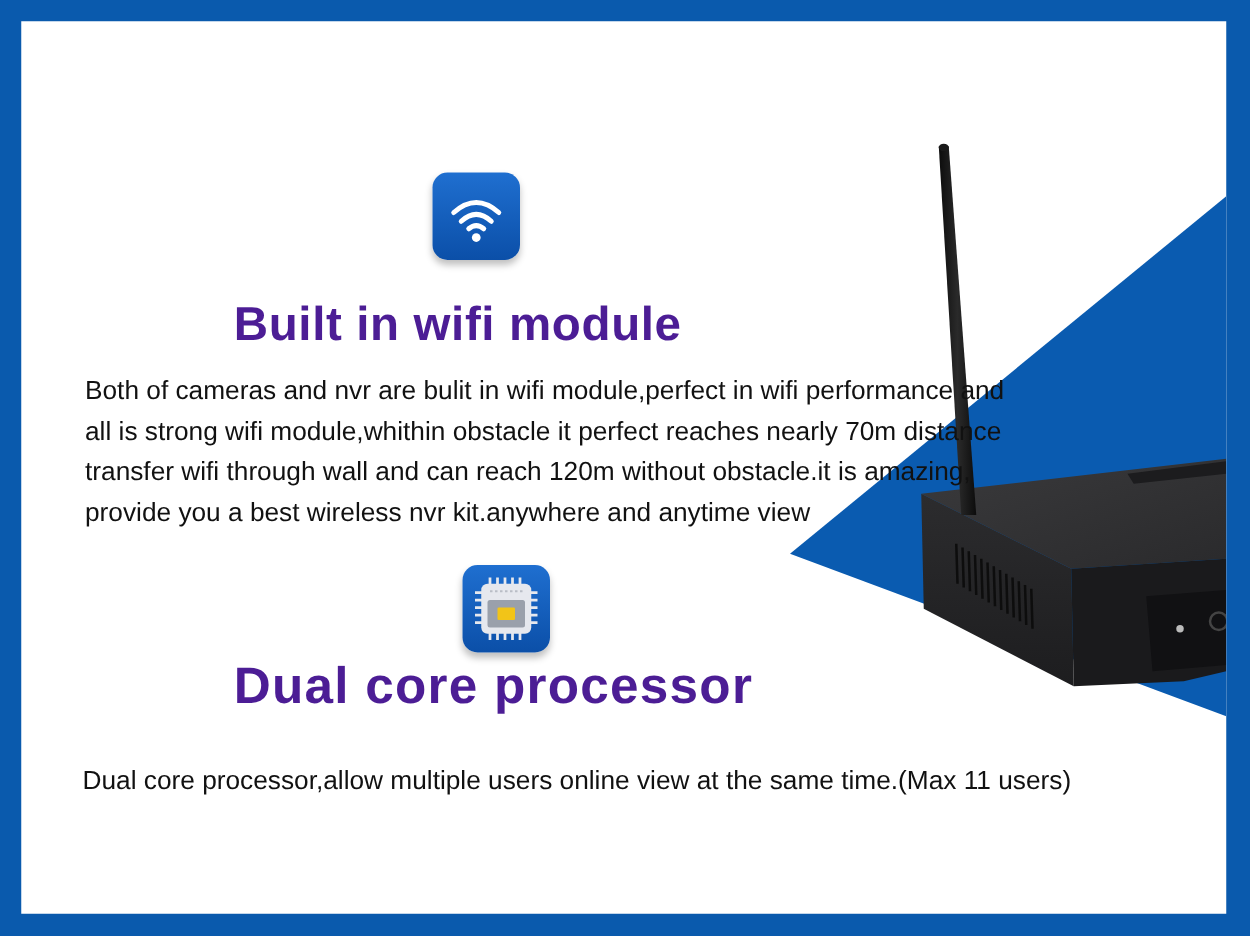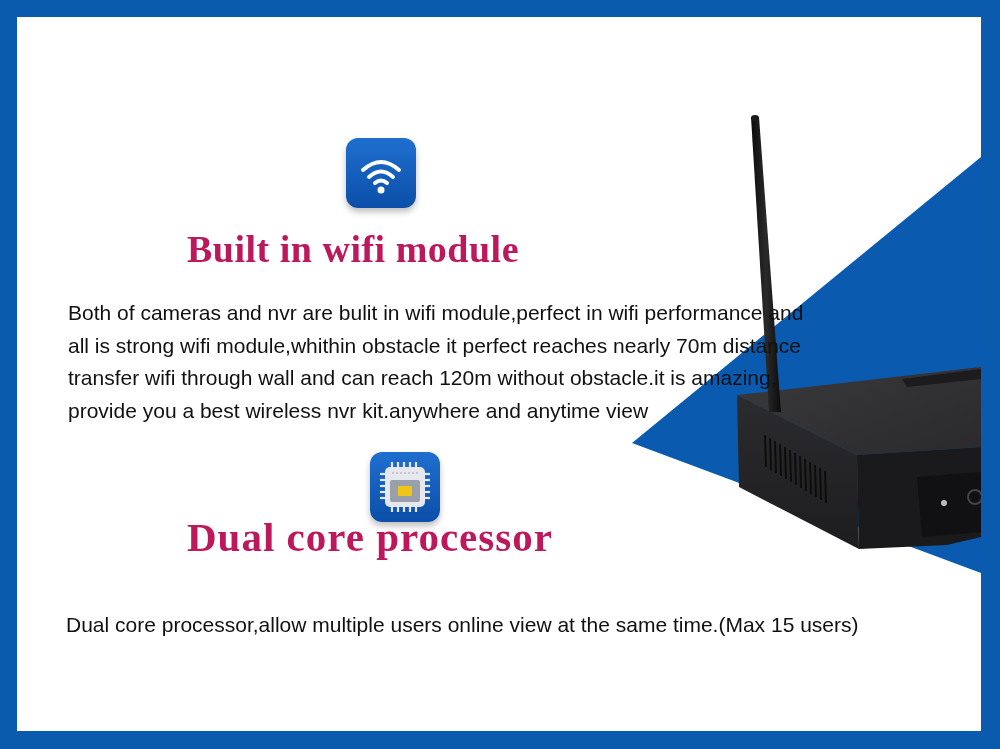--- a/index.html
+++ b/index.html
@@ -1,21 +1,21 @@
 <!DOCTYPE html>
 <html><head>
   <meta charset="utf-8">
   <style>
     html, body { margin: 0; padding: 0; }
     body { width: 1000px; height: 749px; background: #0a5aad; position: relative; overflow: hidden; font-family: "Liberation Sans", sans-serif; }
     .panel { position: absolute; left: 17px; top: 17px; width: 964px; height: 714px; background: #ffffff; overflow: hidden; }
     .tri { position: absolute; left: 0; top: 0; width: 964px; height: 714px; }
     .icon-tile { position: absolute; width: 70px; height: 70px; border-radius: 12px; background: linear-gradient(180deg, #1f6fd0 0%, #0b4fa8 100%); box-shadow: 0 4px 6px rgba(0,0,0,0.25); }
     .icon-tile svg { position: absolute; left: 0; top: 0; }
-    .heading { position: absolute; color: #be185d; font-weight: bold; font-family: Liberation Serif, serif; white-space: nowrap; letter-spacing: 0.5px; }
+    .heading { position: absolute; color: #4c1d95; font-weight: bold; font-family: Liberation Sans, sans-serif; white-space: nowrap; letter-spacing: 0.5px; margin-top: 12px; }
     .h1 { left: 170px; top: 210px; font-size: 38px; }
     .h2 { left: 170px; top: 496px; font-size: 41px; letter-spacing: 1px; }
     .body-text { position: absolute; color: #111; font-size: 21px; white-space: nowrap; }
     .para1 { left: 51px; top: 280px; line-height: 32.7px; }
     .para2 { left: 49px; top: 596px; }
     .device { position: absolute; left: 0; top: 0; width: 964px; height: 714px; }
   </style>
 </head>
 <body>
 
@@ -118,16 +118,16 @@
       <rect x="15" y="15" width="40" height="40" rx="5" fill="#e6e8ee"></rect>
       <rect x="20" y="28" width="30" height="22" rx="2" fill="#9aa0ab"></rect>
       <rect x="28" y="34" width="14" height="10" rx="1" fill="#f2c418"></rect>
       <g stroke="#b9bdc6" stroke-width="1.5">
         <line x1="22" y1="21" x2="48" y2="21" stroke-dasharray="2 2"></line>
       </g>
     </svg>
   </div>
   <div class="heading h2">Dual core processor</div>
   <div class="body-text para2">
-    <div>Dual core processor,allow multiple users online view at the same time.(Max 15 users)</div>
+    <div>Dual core processor,allow multiple users online view at the same time.(Max 11 users)</div>
   </div>
 
 </div>
 
 </body></html>

